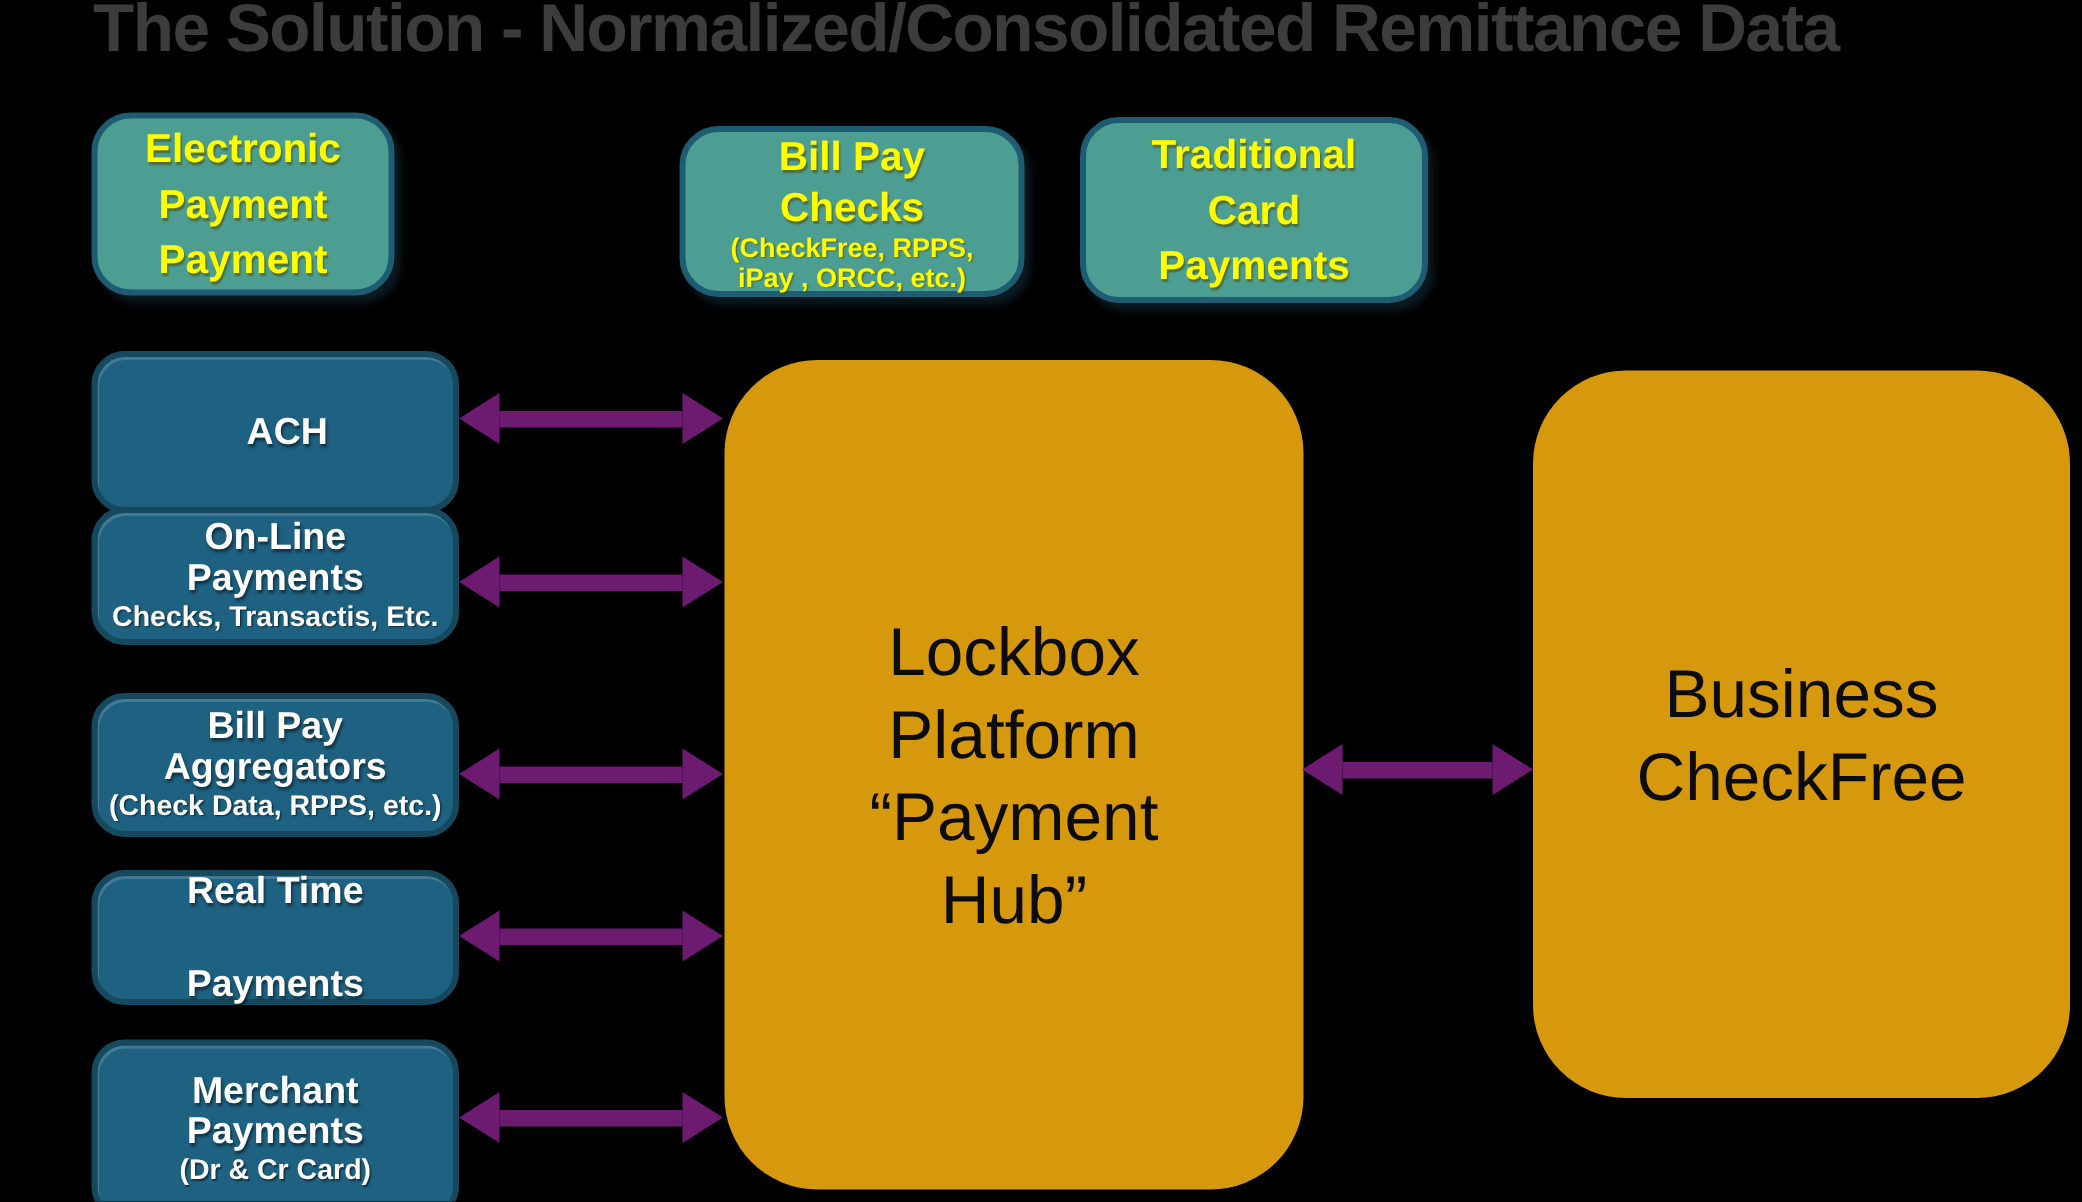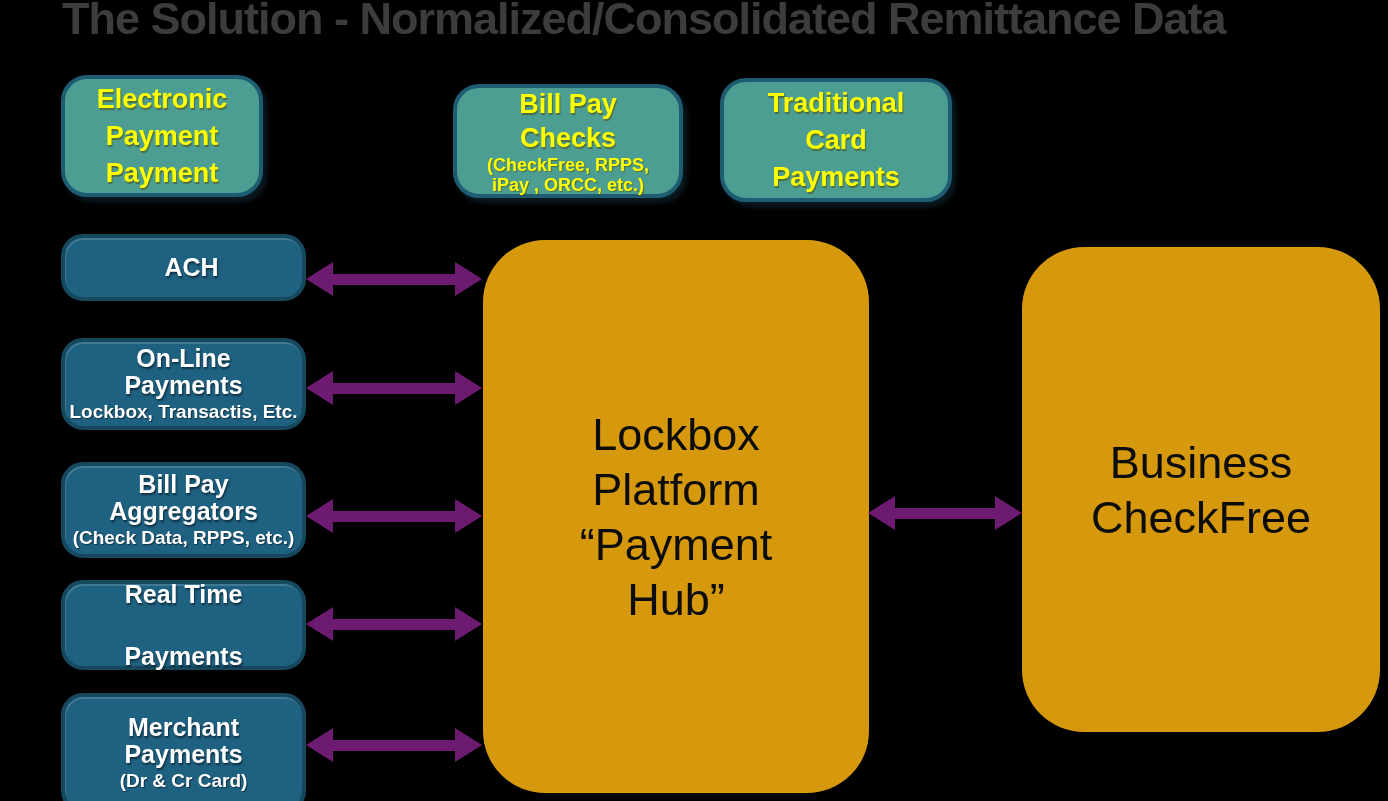--- a/index.html
+++ b/index.html
@@ -94,28 +94,28 @@
     <div class="sub">(CheckFree, RPPS,</div>
     <div class="sub">iPay , ORCC, etc.)</div>
   </div>
 
   <div class="hbox" style="left:720px;top:78px;width:232px;height:124px;">
     <div class="ln">Traditional</div>
     <div class="ln">Card</div>
     <div class="ln">Payments</div>
   </div>
 
-  <div class="cbox" style="top:234px;height:67px;padding-left:16px;">
+  <div class="cbox" style="top:234px;height:108px;padding-left:16px;">
     <div class="ln">ACH</div>
   </div>
 
   <div class="cbox" style="top:338px;height:92px;">
     <div class="ln">On-Line</div>
     <div class="ln">Payments</div>
-    <div class="sub">Lockbox, Transactis, Etc.</div>
+    <div class="sub">Checks, Transactis, Etc.</div>
   </div>
 
   <div class="cbox" style="top:462px;height:96px;">
     <div class="ln">Bill Pay</div>
     <div class="ln">Aggregators</div>
     <div class="sub">(Check Data, RPPS, etc.)</div>
   </div>
 
   <div class="cbox wide-lines" style="top:580px;height:90px;gap:31px;">
     <div class="ln">Real Time</div>

